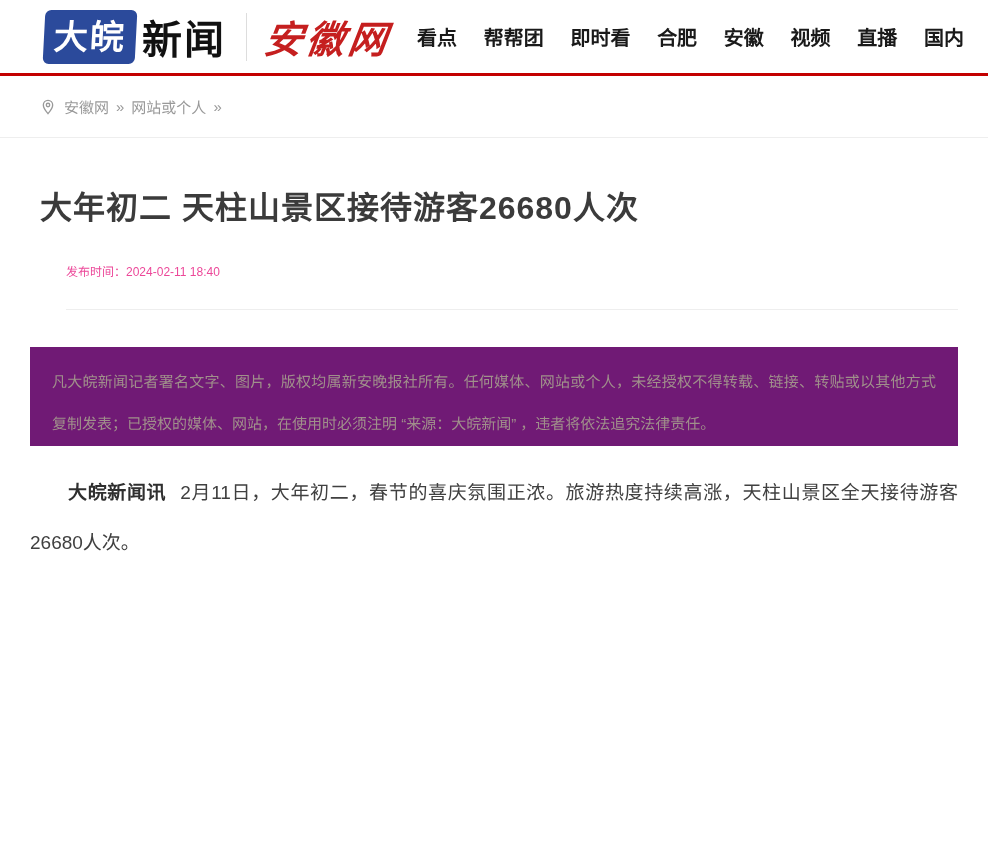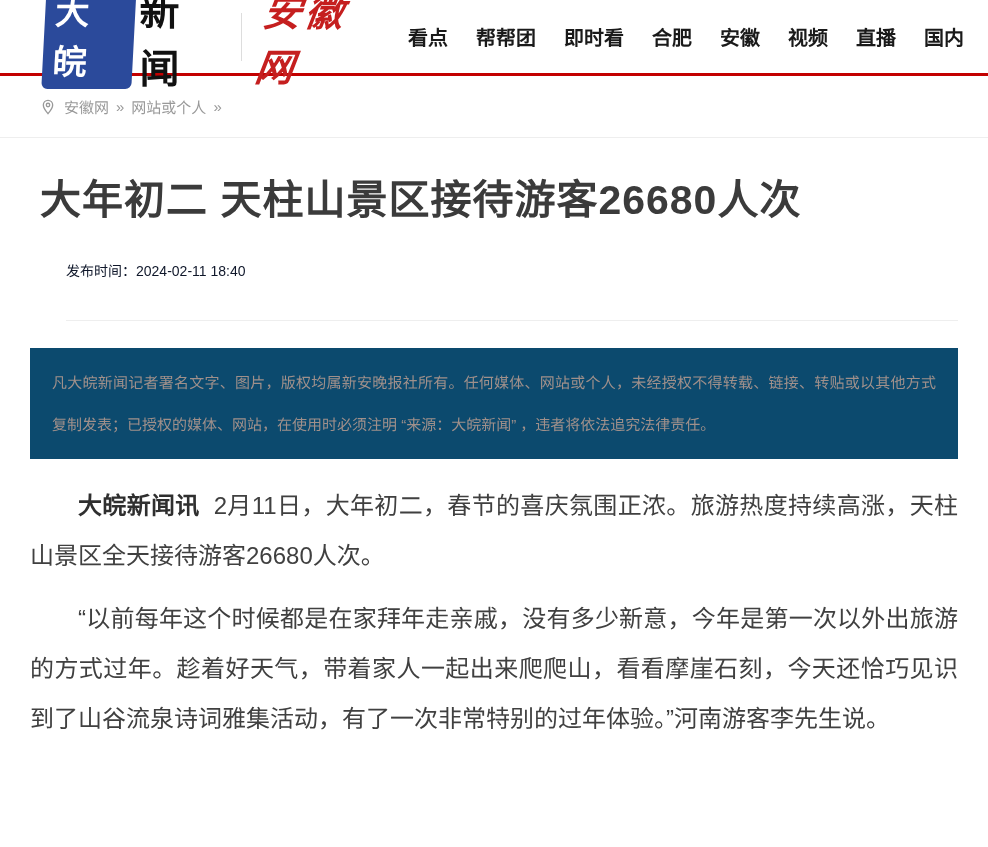--- a/index.html
+++ b/index.html
@@ -51,21 +51,20 @@
     color: #c51f1f;
     font-weight: bold;
     font-size: 38px;
     letter-spacing: 4px;
     transform: skewX(-8deg);
     font-style: italic;
   }
   .main-nav {
     display: flex;
     align-items: center;
-    gap: 28px;
     margin-left: 26px;
     flex: 1;
     justify-content: space-between;
   }
   .main-nav a {
     text-decoration: none;
     color: #1a1a1a;
     font-size: 20px;
     font-weight: 600;
     white-space: nowrap;
@@ -85,45 +84,45 @@
     color: #999;
     font-size: 15px;
     text-decoration: none;
   }
   .crumb { cursor: pointer; }
   .crumb-sep { margin: 0 7px; }
 
   
   .article { padding: 0 30px; }
   .article-title {
-    font-size: 41px;
+    font-size: 32px;
     font-weight: bold;
     color: #3b3b3b;
     letter-spacing: 1px;
-    margin: 28px 0 0 10px;
+    margin: 44px 0 0 10px;
   }
   .pub-row {
     margin: 34px 0 0 36px;
-    padding-bottom: 40px;
-    font-size: 14px;
-    color: #0f172a;
+    padding-bottom: 30px;
+    font-size: 12px;
+    color: #ec4899;
     border-bottom: 1px solid #eeeeee;
   }
   .notice-box {
-    margin-top: 27px;
-    background: #0c4a6e;
+    margin-top: 37px;
+    background: #701a75;
     color: #a0908b;
     font-size: 15px;
     line-height: 42px;
-    padding: 14px 22px 13px 22px;
+    padding: 14px 22px 1px 22px;
     text-align: justify;
   }
   .body-text { margin-top: 22px; }
   .body-text p {
-    font-size: 24px;
+    font-size: 19px;
     line-height: 50px;
     color: #404040;
     text-align: justify;
     text-indent: 2em;
     margin-bottom: 13px;
   }
   .lead-label { font-weight: bold; color: #2f2f2f; margin-right: 14px; }
 </style>
 </head>
 <body>
@@ -166,18 +165,17 @@
     <h1 class="article-title">大年初二 天柱山景区接待游客26680人次</h1>
 
     <div class="pub-row">
       <span>发布时间：</span><span>2024-02-11 18:40</span>
     </div>
 
     <div class="notice-box">凡大皖新闻记者署名文字、图片，版权均属新安晚报社所有。任何媒体、网站或个人，未经授权不得转载、链接、转贴或以其他方式复制发表；已授权的媒体、网站，在使用时必须注明 “来源：大皖新闻” ，违者将依法追究法律责任。</div>
 
     <div class="body-text">
       <p><span class="lead-label">大皖新闻讯</span><span>2月11日，大年初二，春节的喜庆氛围正浓。旅游热度持续高涨，天柱山景区全天接待游客26680人次。</span></p>
-      <p>“以前每年这个时候都是在家拜年走亲戚，没有多少新意，今年是第一次以外出旅游的方式过年。趁着好天气，带着家人一起出来爬爬山，看看摩崖石刻，今天还恰巧见识到了山谷流泉诗词雅集活动，有了一次非常特别的过年体验。”河南游客李先生说。</p>
 
     </div>
   </main>
 
 </div>
 
 </body></html>

